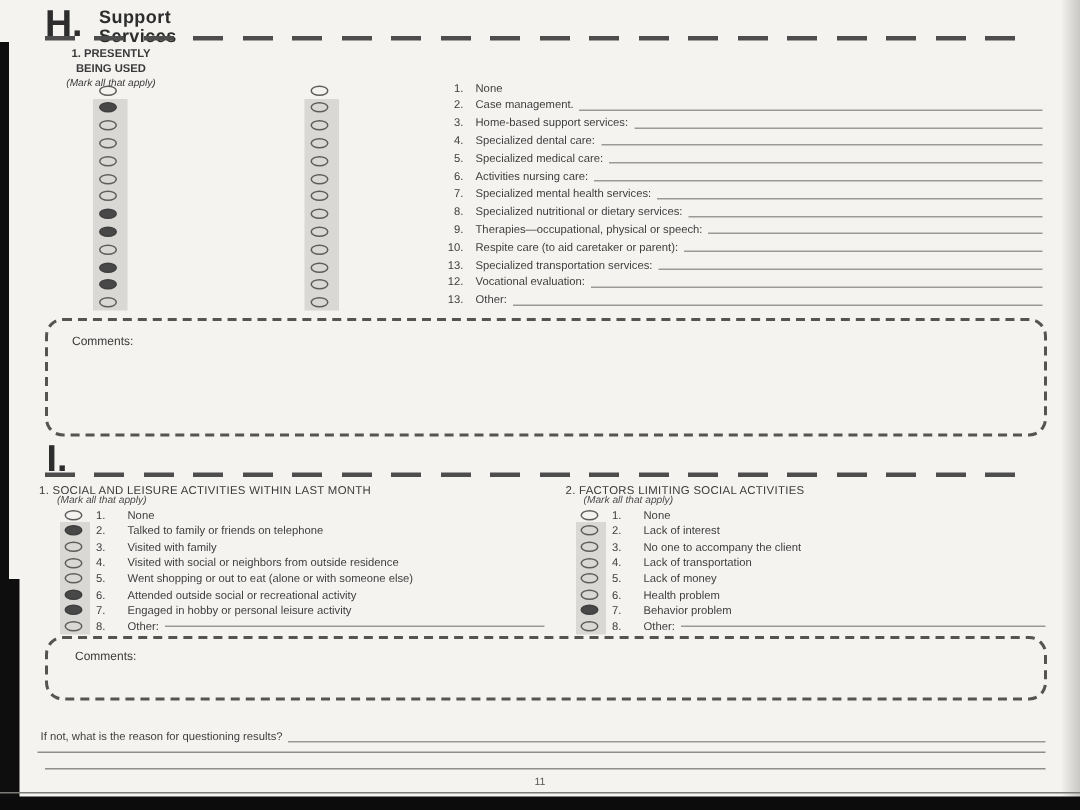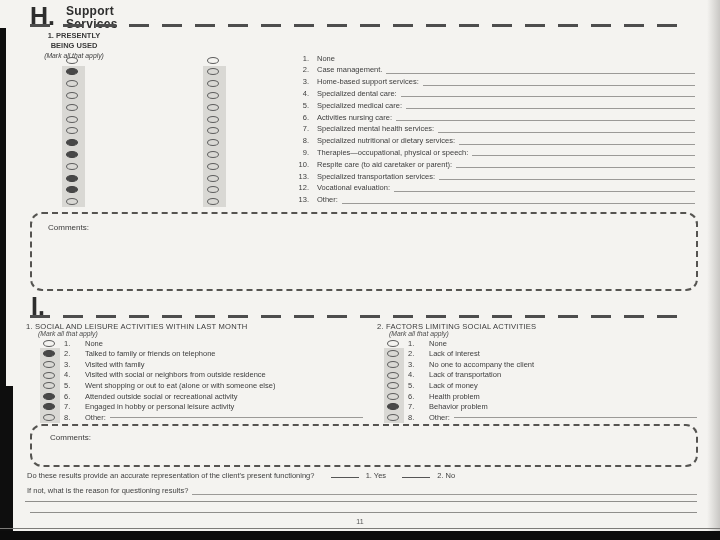--- a/index.html
+++ b/index.html
@@ -257,27 +257,20 @@
         <span class="i-num">8.</span>
         <span class="i-label">Other:</span>
         <span class="ans-line"></span>
       </div>
     </div>
 
   <div class="comments-box" style="left:30px;top:424px;width:668px;height:43px;">
     <div class="comments-label" style="margin:7px 0 0 18px;">Comments:</div>
   </div>
 
-  <div class="abs foot" style="left:27px;top:470px;white-space:nowrap;">
-    <span>Do these results provide an accurate representation of the client's present functioning?</span>
-    <span class="blank"></span>
-    <span>1. Yes</span>
-    <span class="blank"></span>
-    <span>2. No</span>
-  </div>
 
   <div class="abs foot" style="left:27px;top:486px;right:23px;display:flex;align-items:flex-end;">
     <span style="white-space:nowrap;">If not, what is the reason for questioning results?</span>
     <span class="ans-line"></span>
   </div>
 
   <div class="full-line" style="left:25px;top:501px;width:672px;"></div>
   <div class="full-line" style="left:30px;top:512px;width:667px;"></div>
 
   <div class="abs pageno" style="left:0;top:518px;width:720px;">11</div>

